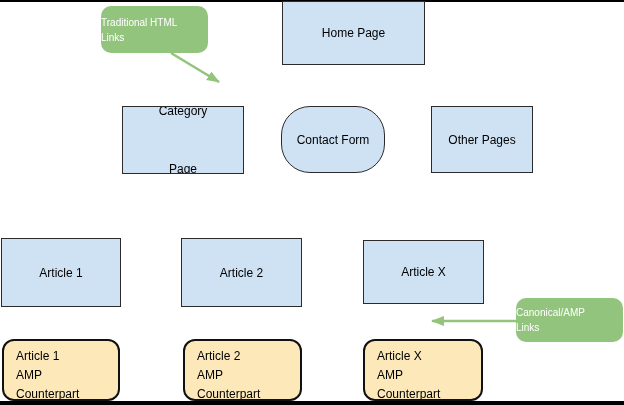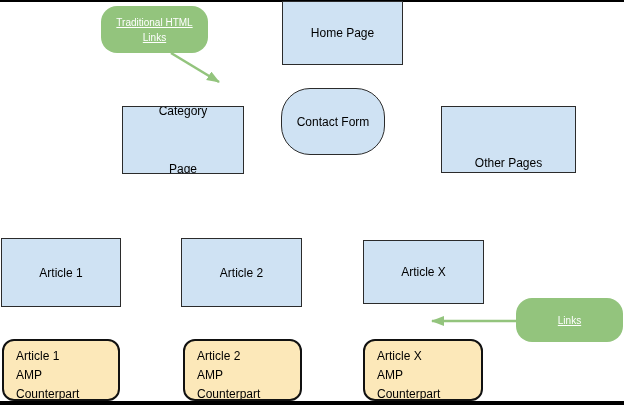--- a/index.html
+++ b/index.html
@@ -39,34 +39,33 @@
     border-radius: 12px;
     padding: 6px 10px 4px 12px;
     font-size: 12px; line-height: 19px;
     text-align: left;
   }
   .callout {
     position: absolute;
     box-sizing: border-box;
     z-index: 1;
     background: var(--callout-fill, #93c47d);
-    border-radius: 16px;
+    border-radius: 10px;
     color: var(--callout-text, #ffffff);
     display: flex; flex-direction: column;
-    align-items: center; justify-content: center;
+    align-items: flex-start; justify-content: center;
     font-size: 10px; line-height: 15px;
     text-align: center;
-    text-decoration: underline;
   }
 
   
-  #n-home     { left: 282px; top: 1px;   width: 121px; height: 64px; }
+  #n-home     { left: 282px; top: 1px;   width: 143px; height: 64px; }
   #n-category { left: 122px; top: 106px; width: 122px; height: 68px; gap: 40px; }
-  #n-contact  { left: 281px; top: 88px; width: 104px; height: 67px; border-radius: 29px; }
-  #n-other    { left: 441px; top: 106px; width: 135px; height: 67px; justify-content: flex-end; }
+  #n-contact  { left: 281px; top: 106px; width: 104px; height: 67px; border-radius: 29px; }
+  #n-other    { left: 431px; top: 106px; width: 102px; height: 67px; }
   #n-a1       { left: 1px;   top: 238px; width: 120px; height: 69px; }
   #n-a2       { left: 181px; top: 238px; width: 121px; height: 69px; }
   #n-ax       { left: 363px; top: 240px; width: 121px; height: 64px; }
   #n-a1amp    { left: 2px;   top: 339px; width: 118px; height: 62px; }
   #n-a2amp    { left: 183px; top: 339px; width: 119px; height: 62px; }
   #n-axamp    { left: 363px; top: 339px; width: 120px; height: 62px; }
   #c-trad     { left: 101px; top: 6px;   width: 107px; height: 47px; }
   #c-canon    { left: 516px; top: 298px; width: 107px; height: 44px; }
 
   #arrows {
@@ -83,20 +82,21 @@
 <body>
 
 <div id="bar-top" class="edge-bar"></div>
 <div id="bar-bottom" class="edge-bar"></div>
 
 <div id="c-trad" class="callout">
   <div>Traditional HTML</div>
   <div>Links</div>
 </div>
 <div id="c-canon" class="callout">
+  <div>Canonical/AMP</div>
   <div>Links</div>
 </div>
 
 <div id="n-home" class="node blue">
   <div>Home Page</div>
 </div>
 <div id="n-category" class="node blue">
   <div>Category</div>
   <div>Page</div>
 </div>

